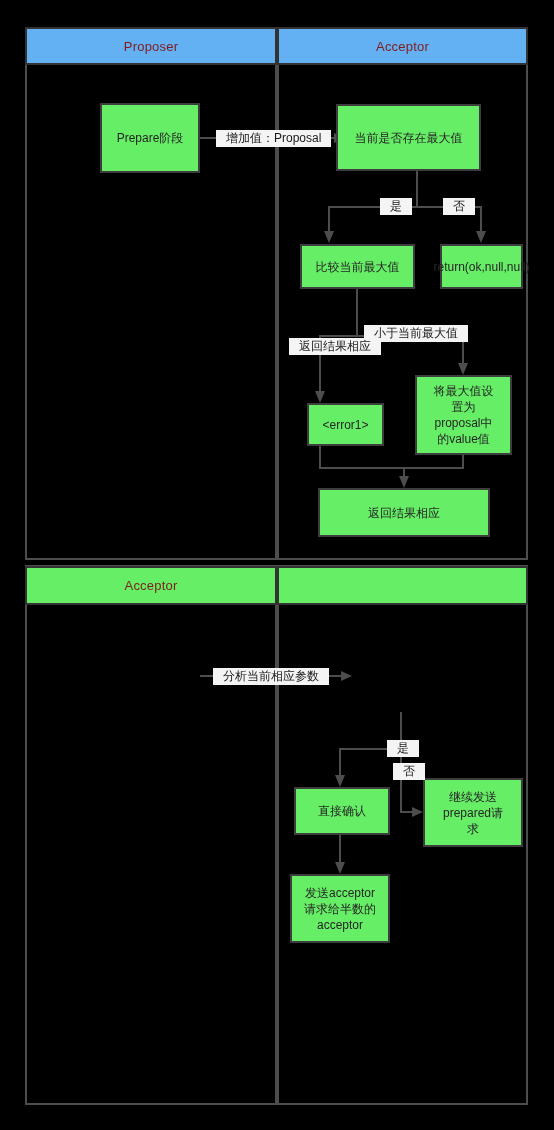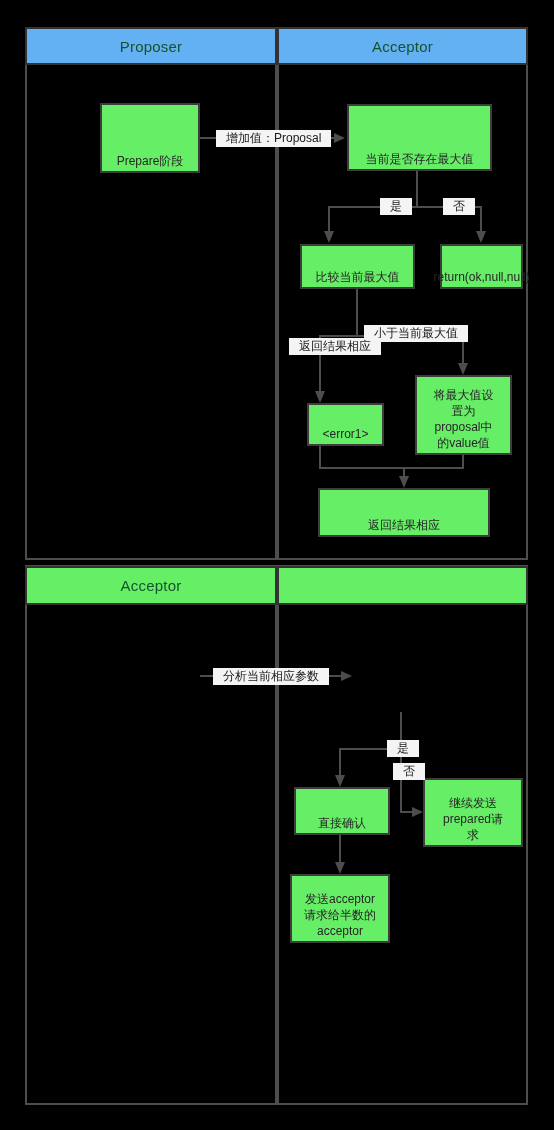--- a/index.html
+++ b/index.html
@@ -25,31 +25,31 @@
     box-sizing: border-box;
     border: 2px solid #4d4d4d;
   }
   .lane-header {
     position: absolute;
     box-sizing: border-box;
     border: 2px solid #333333;
     display: flex;
     align-items: center;
     justify-content: center;
-    font-size: 15px;
-    color: #14532d;
+    font-size: 13px;
+    color: #7f1d1d;
     letter-spacing: 0.2px;
   }
   .node {
     position: absolute;
     box-sizing: border-box;
     background: #66ee66;
     border: 2px solid #3d3d3d;
     display: flex;
-    align-items: flex-end;
+    align-items: center;
     justify-content: center;
     text-align: center;
     font-size: 12px;
     line-height: 16px;
     color: #262626;
     padding: 2px 12px;
   }
   .node span { display: block; }
   .edge-label {
     position: absolute;
@@ -132,21 +132,21 @@
     <polygon points="423,812 412,807 412,817"></polygon>
 
     <path d="M340,835 L340,863"></path>
     <polygon points="340,874 335,862 345,862"></polygon>
   </svg>
 
   <div class="node" style="left:100px; top:103px; width:100px; height:70px;">
     <span>Prepare阶段</span>
   </div>
 
-  <div class="node" style="left:347px; top:104px; width:145px; height:67px;">
+  <div class="node" style="left:336px; top:104px; width:145px; height:67px;">
     <span>当前是否存在最大值</span>
   </div>
 
   <div class="node" style="left:440px; top:244px; width:83px; height:45px;">
     <span>return(ok,null,null)</span>
   </div>
 
   <div class="node" style="left:300px; top:244px; width:115px; height:45px;">
     <span>比较当前最大值</span>
   </div>

